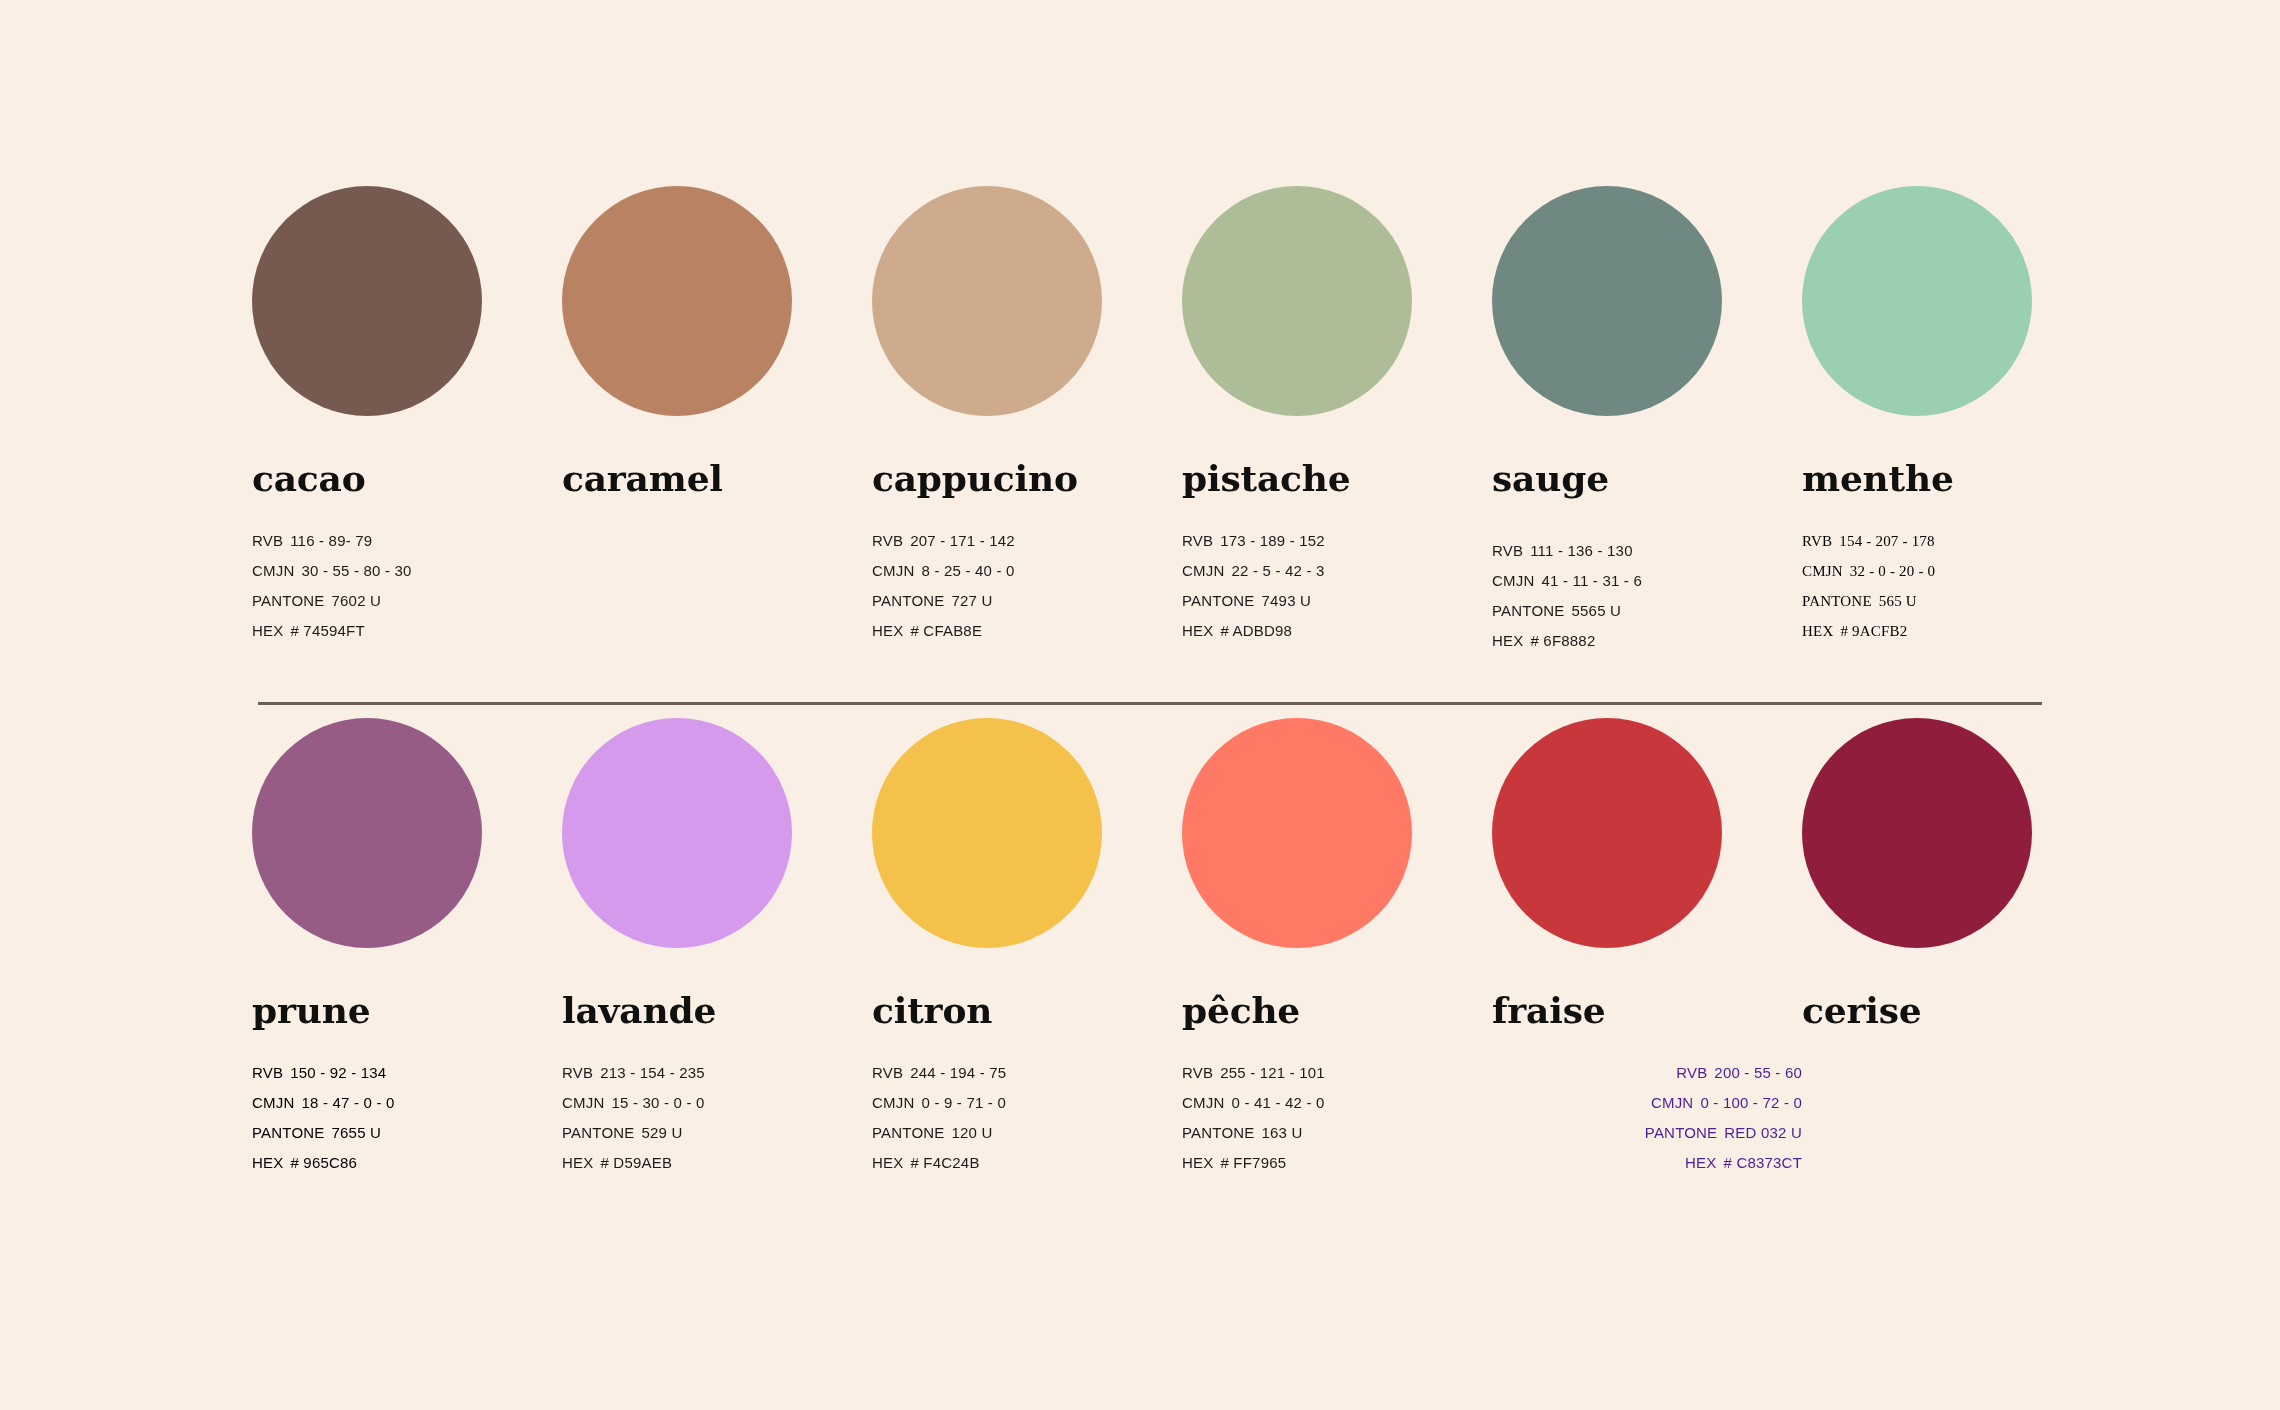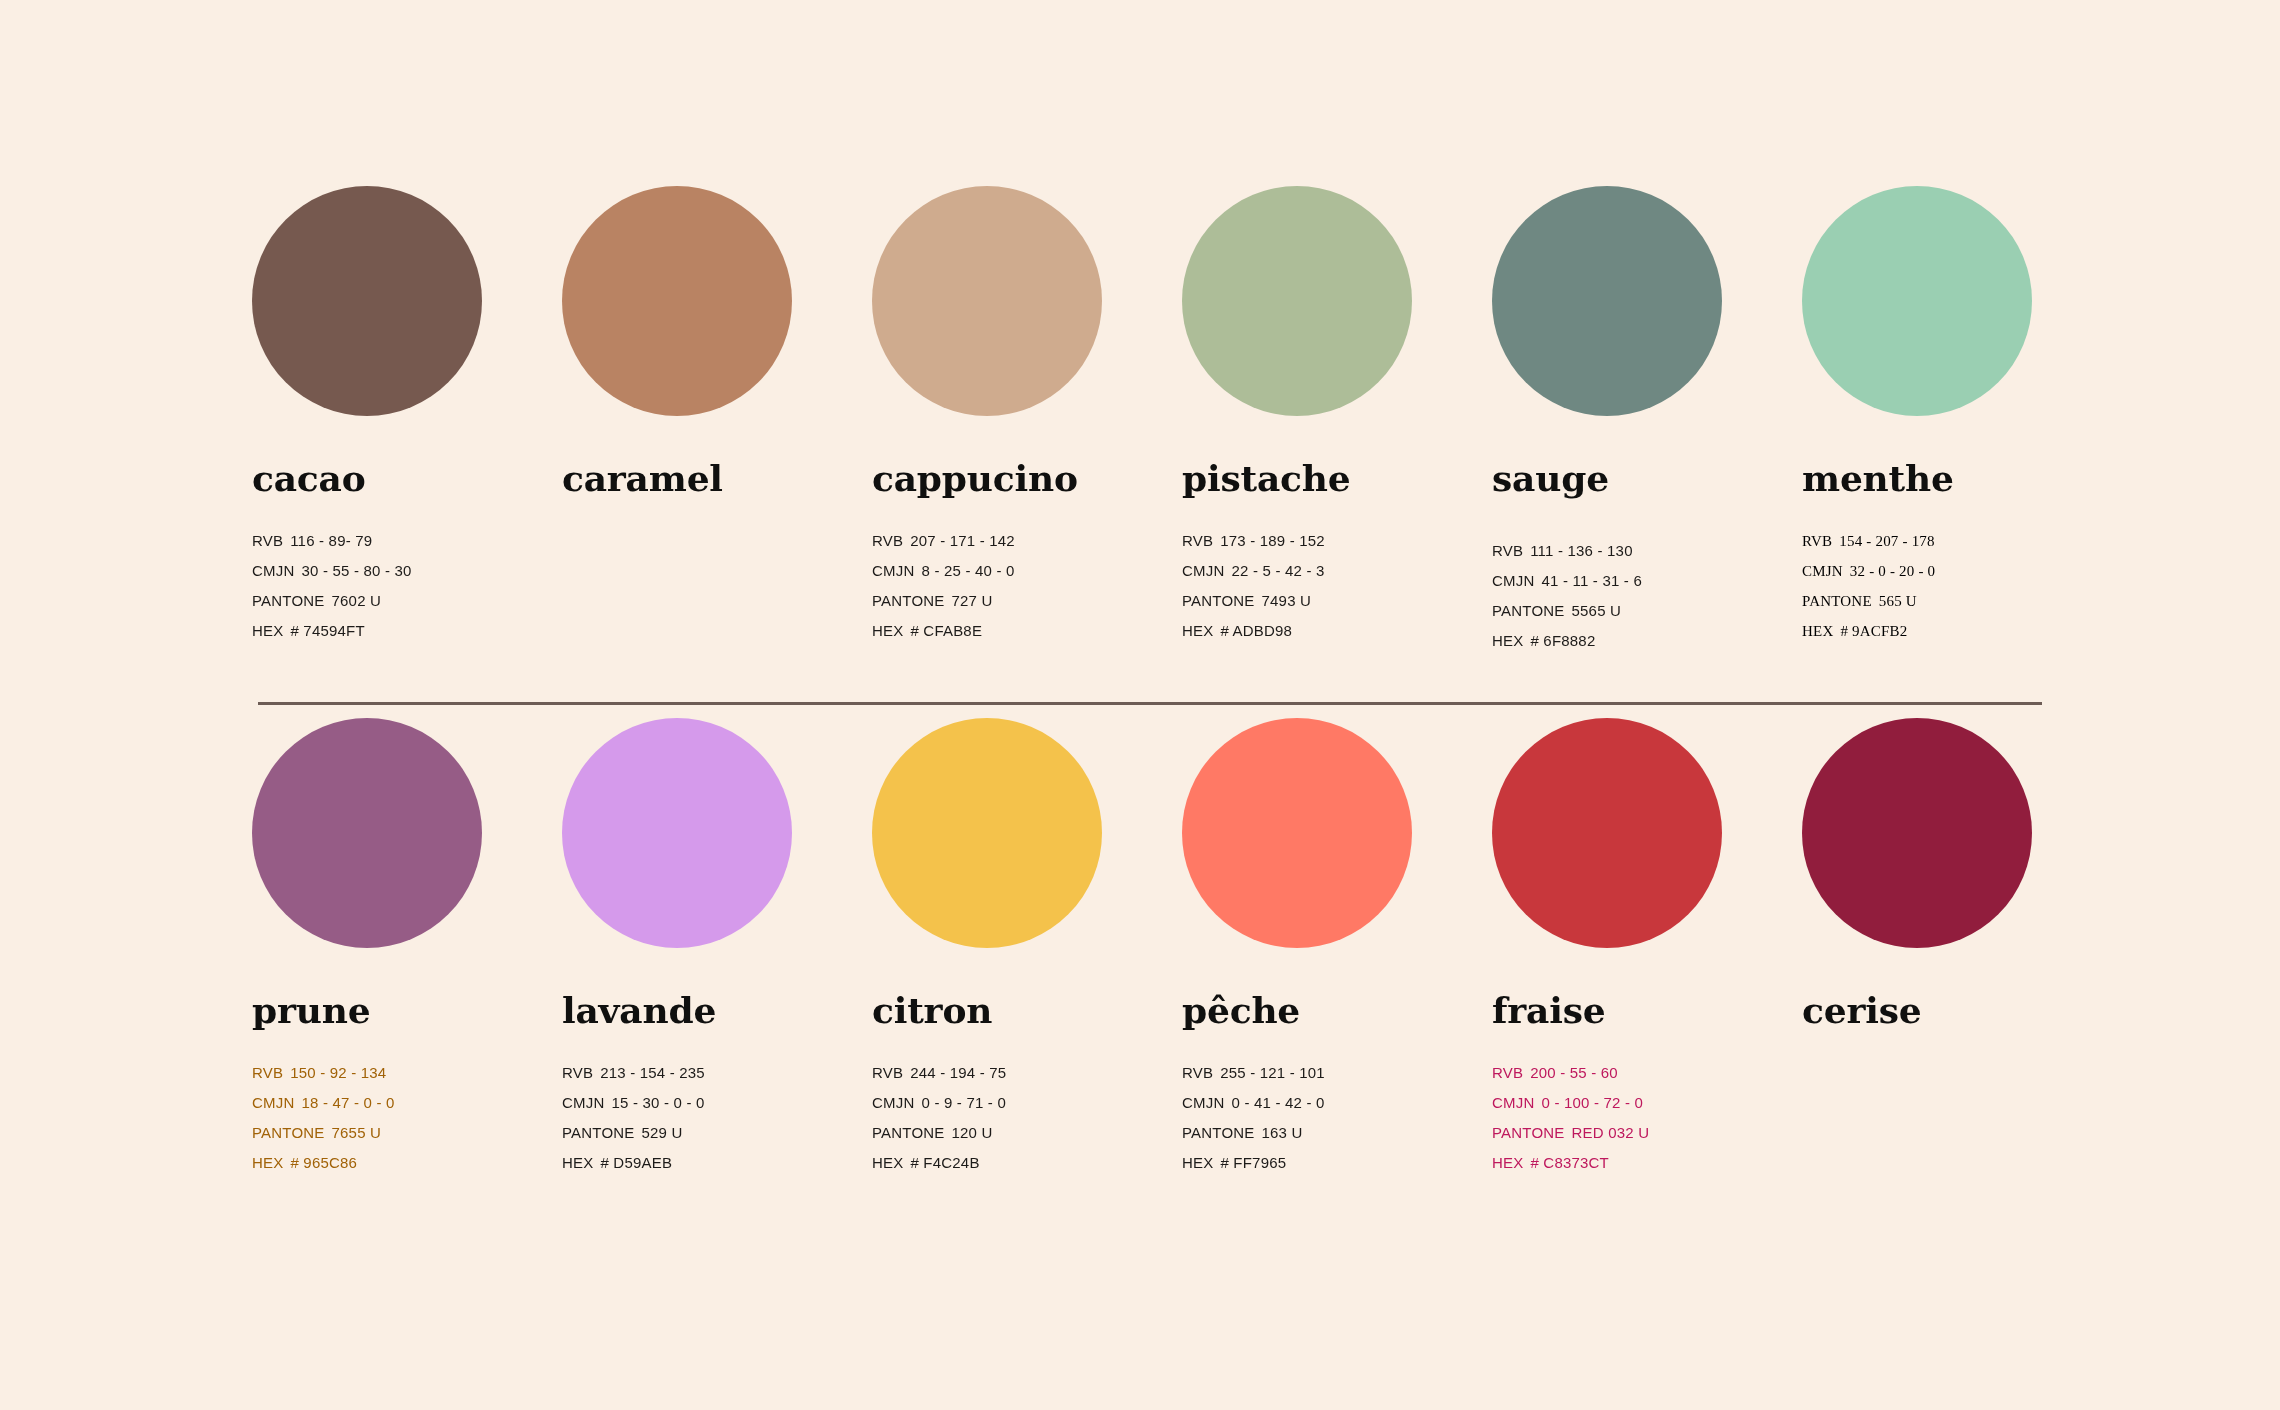--- a/index.html
+++ b/index.html
@@ -139,21 +139,21 @@
 
   </div>
 
   <div class="divider-rule" style="background: rgb(109, 92, 85);"></div>
 
   <div class="palette-row row-bottom">
 
     <div class="swatch">
       <div class="swatch-disc" style="background: rgb(150, 92, 134);"></div>
       <div class="swatch-name">prune</div>
-      <div class="swatch-specs" style="color: #a16207;">
+      <div class="swatch-specs" style="color: #000000;">
         <div class="spec-line"><span class="spec-label">RVB</span><span class="spec-value">150 - 92 - 134</span></div>
         <div class="spec-line"><span class="spec-label">CMJN</span><span class="spec-value">18 - 47 - 0 - 0</span></div>
         <div class="spec-line"><span class="spec-label">PANTONE</span><span class="spec-value">7655 U</span></div>
         <div class="spec-line"><span class="spec-label">HEX</span><span class="spec-value"># 965C86</span></div>
       </div>
     </div>
 
     <div class="swatch">
       <div class="swatch-disc" style="background: rgb(213, 154, 235);"></div>
       <div class="swatch-name">lavande</div>
@@ -183,21 +183,21 @@
         <div class="spec-line"><span class="spec-label">RVB</span><span class="spec-value">255 - 121 - 101</span></div>
         <div class="spec-line"><span class="spec-label">CMJN</span><span class="spec-value">0 - 41 - 42 - 0</span></div>
         <div class="spec-line"><span class="spec-label">PANTONE</span><span class="spec-value">163 U</span></div>
         <div class="spec-line"><span class="spec-label">HEX</span><span class="spec-value"># FF7965</span></div>
       </div>
     </div>
 
     <div class="swatch">
       <div class="swatch-disc" style="background: rgb(200, 55, 60);"></div>
       <div class="swatch-name">fraise</div>
-      <div class="swatch-specs" style="color: #be185d;">
+      <div class="swatch-specs" style="color: #4c1d95; text-align: right;">
         <div class="spec-line"><span class="spec-label">RVB</span><span class="spec-value">200 - 55 - 60</span></div>
         <div class="spec-line"><span class="spec-label">CMJN</span><span class="spec-value">0 - 100 - 72 - 0</span></div>
         <div class="spec-line"><span class="spec-label">PANTONE</span><span class="spec-value">RED 032 U</span></div>
         <div class="spec-line"><span class="spec-label">HEX</span><span class="spec-value"># C8373CT</span></div>
       </div>
     </div>
 
     <div class="swatch">
       <div class="swatch-disc" style="background: rgb(145, 29, 61);"></div>
       <div class="swatch-name">cerise</div>

